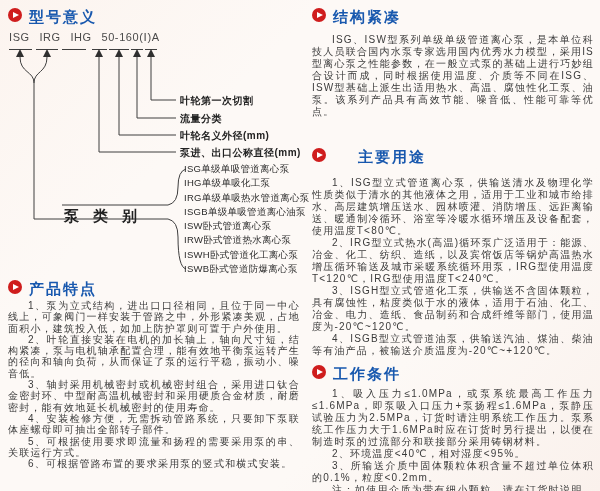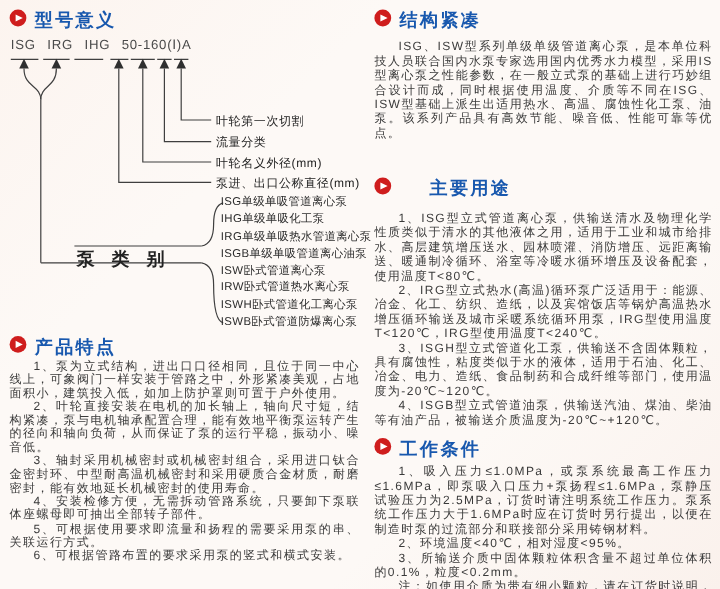--- a/index.html
+++ b/index.html
@@ -22,21 +22,21 @@
   .overview-body{margin-top:7px;}
   .apps-body{margin-top:10px;}
   .conds-body{margin-top:4px;}
   .h-apps{margin-top:30px;gap:32px;}
   .h-conds{margin-top:8px;}
   .h-features{margin-top:4px;}
   
   .diagram{position:relative;width:292px;height:247px;margin-top:2px;}
   .diagram svg{position:absolute;left:0;top:0;}
   .model-code{position:absolute;left:1px;top:2px;font-size:11px;color:#4a4a4a;letter-spacing:0.6px;word-spacing:6px;white-space:nowrap;font-weight:500;}
-  .callout{position:absolute;left:172px;font-size:10px;font-weight:normal;color:#222;white-space:nowrap;letter-spacing:0.5px;}
+  .callout{position:absolute;left:172px;font-size:10px;font-weight:bold;color:#222;white-space:nowrap;letter-spacing:0.5px;}
   .cat-label{position:absolute;left:56px;top:178px;font-size:15px;font-weight:bold;color:#222;letter-spacing:14px;white-space:nowrap;}
   .pump-list{position:absolute;left:176px;top:133px;}
   .pump-item{font-size:9.5px;line-height:14.3px;color:#2b2b2b;white-space:nowrap;letter-spacing:0.3px;}
 </style>
 </head>
 <body>
 
 <div class="page">
 
   <div class="col col-left">

